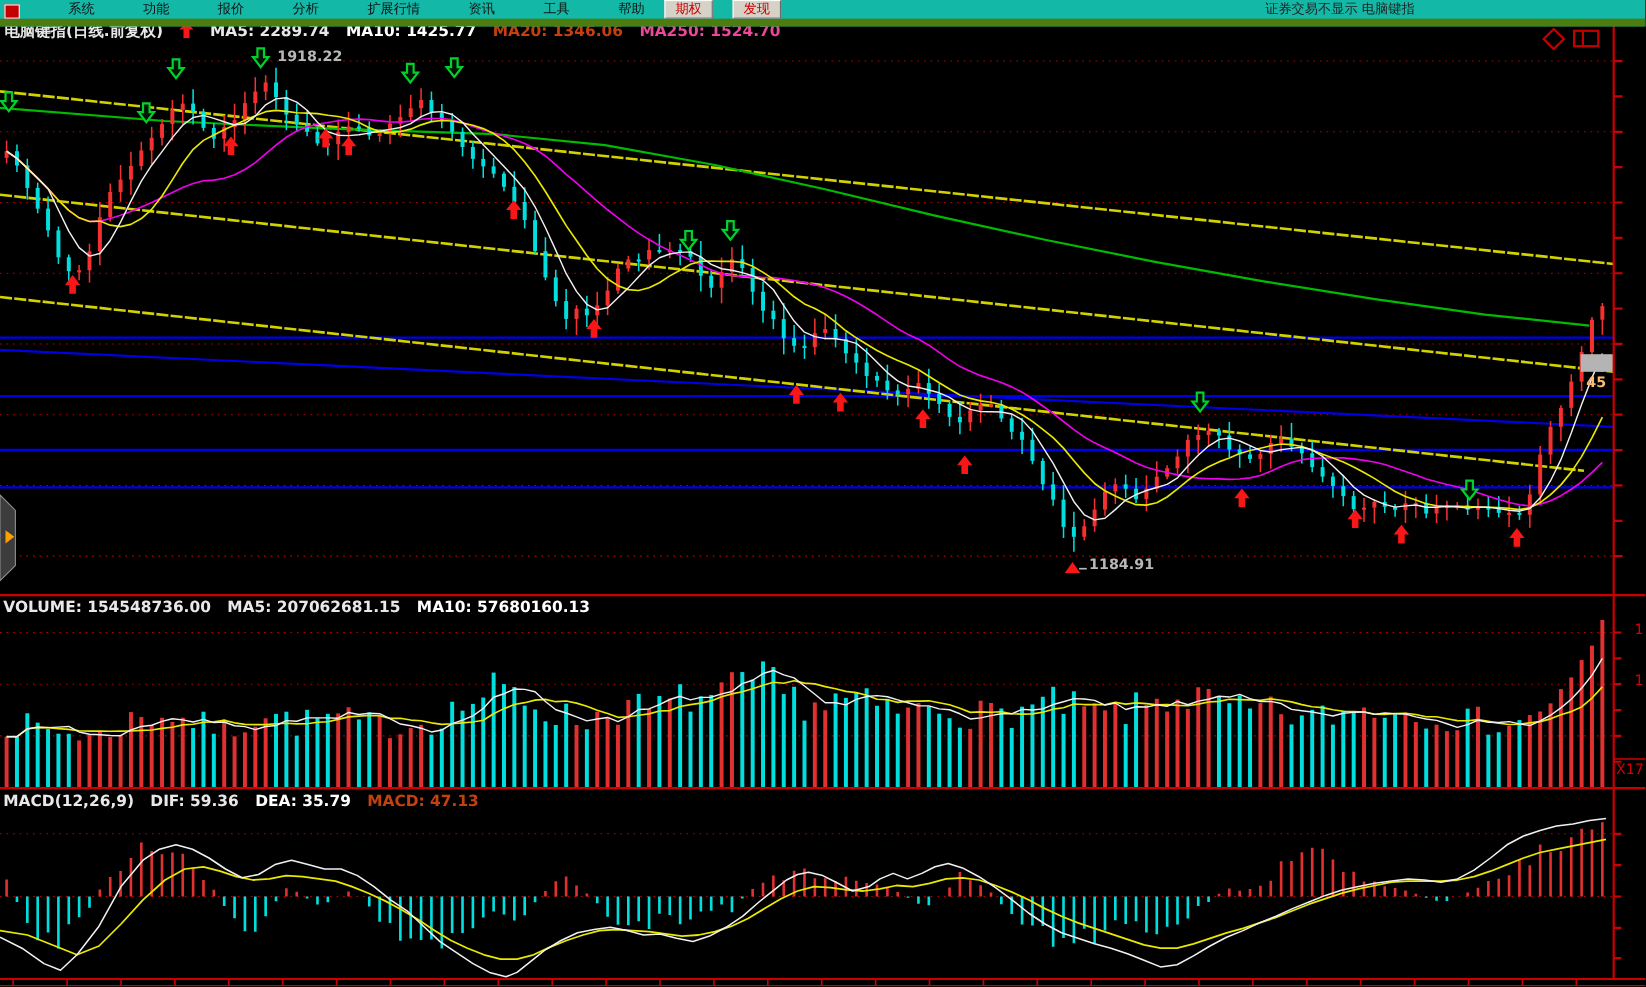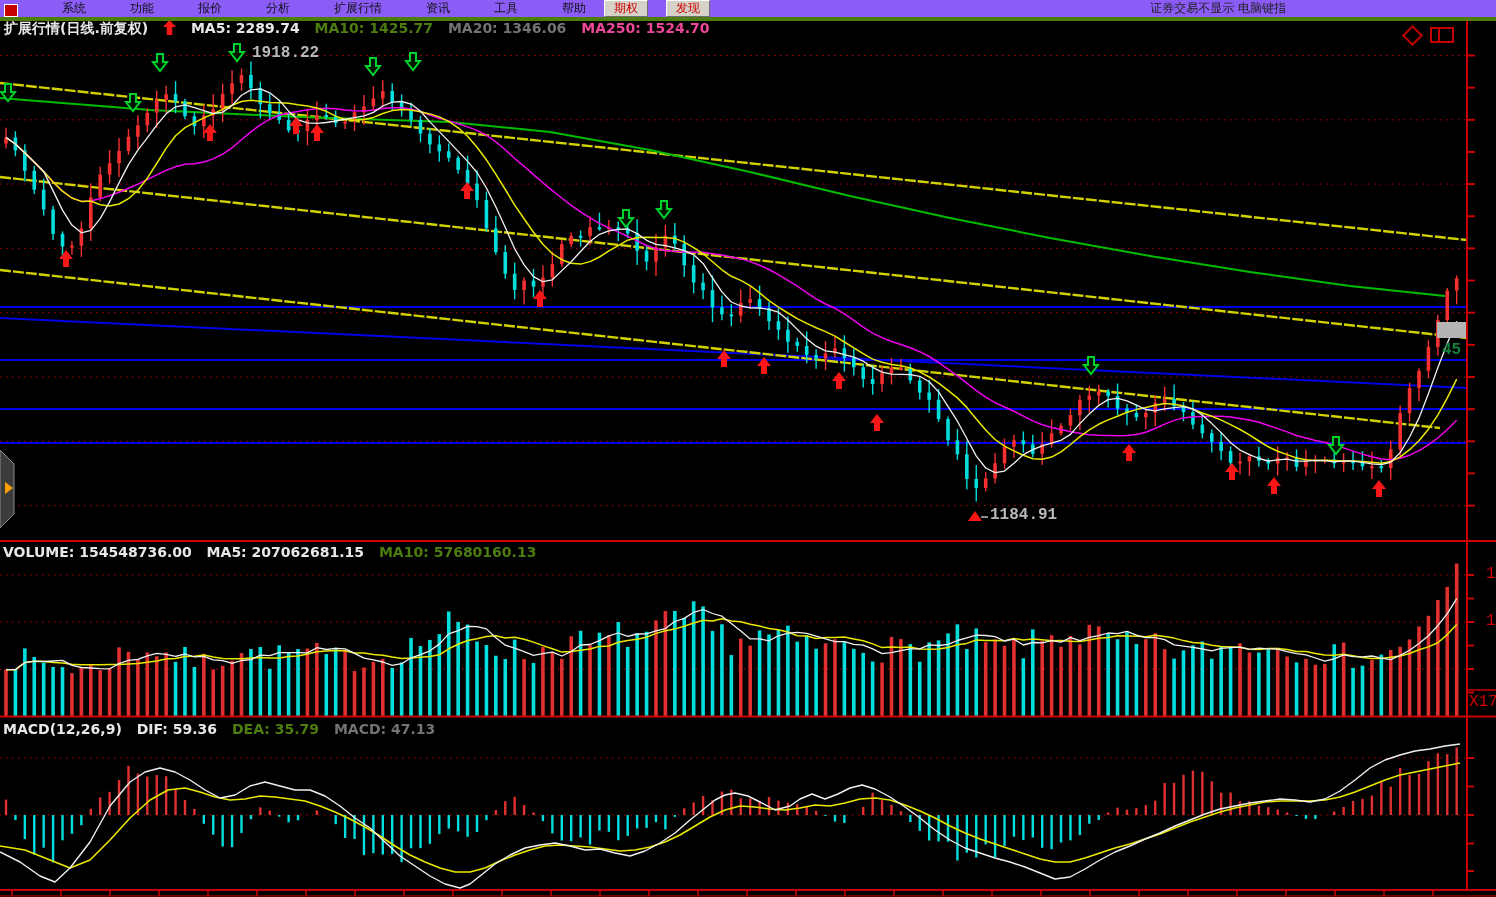--- a/index.html
+++ b/index.html
@@ -1,35 +1,35 @@
 <!DOCTYPE html>
 <html><head>
 <meta charset="utf-8">
 <style>
   html,body{margin:0;padding:0;background:#000;}
   body{position:relative;width:1496px;height:897px;overflow:hidden;
        font-family:"DejaVu Sans","Liberation Sans",sans-serif;}
   svg{position:absolute;left:0;top:0;}
   
-  .menubar{position:absolute;left:0;top:0;width:1496px;height:17px;background:#8b5cf6;
-           border-bottom:4px solid #4d7c0f;display:flex;align-items:flex-end;
+  .menubar{position:absolute;left:0;top:0;width:1496px;height:17px;background:#14b8a6;
+           border-bottom:7px solid #4d7c0f;display:flex;align-items:flex-end;
            font-size:12px;color:#111;z-index:6;overflow:hidden;white-space:nowrap;}
   .menubar .appicon{display:inline-block;width:12px;height:11px;margin:3px 0 0 4px;
            background:#c40000;border:1px solid #fff;flex:0 0 auto;}
   .menubar .mi{margin-left:44px;margin-top:-2px;line-height:18px;cursor:default;}
   .menubar .mbox{margin-left:18px;margin-top:0;line-height:15px;height:15px;padding:0 9px;
            color:#cc0000;background:#d6d2c8;border:1px solid;border-color:#fbfbf8 #6d6d6d #6d6d6d #fbfbf8;}
   .menubar .mright{margin-left:auto;margin-right:210px;margin-top:-2px;line-height:18px;color:#222;}
   
   .hdr{position:absolute;z-index:4;font-size:14px;font-weight:bold;white-space:nowrap;}
   .hdr span{margin-right:10px;}
-  .c-white{color:#e8e8e8}.c-yellow{color:#4d7c0f}.c-magenta{color:#737373}.c-green{color:#ec4899}
-  .lbl{position:absolute;z-index:4;font-size:16px;font-weight:bold;color:#b8b8b8;white-space:nowrap;font-family:Liberation Mono, monospace;}
+  .c-white{color:#e8e8e8}.c-yellow{color:#ffffff}.c-magenta{color:#c2410c}.c-green{color:#ec4899}
+  .lbl{position:absolute;z-index:4;font-size:13px;font-weight:bold;color:#b8b8b8;white-space:nowrap;}
   .lbl-red{color:#d40000;font-weight:normal;}
-  .lbl-white{color:#15803d;text-align:center;}
+  .lbl-white{color:#fdba74;text-align:center;}
   .blockarrow-up{display:inline-block;width:13px;height:15px;background:#f81616;vertical-align:-2px;
       clip-path:polygon(50% 0,100% 46%,71% 46%,71% 100%,29% 100%,29% 46%,0 46%);}
   
   .icon-diamond{position:absolute;z-index:5;width:11px;height:11px;border:2px solid #c40000;
       transform:rotate(45deg);}
   .icon-split{position:absolute;z-index:5;width:20px;height:12px;border:2px solid #c40000;}
   .icon-split i{position:absolute;left:6px;top:0;width:2px;height:12px;background:#c40000;}
 </style>
 </head>
 <body>
@@ -823,21 +823,21 @@
   <span class="mi">扩展行情</span>
   <span class="mi">资讯</span>
   <span class="mi">工具</span>
   <span class="mi">帮助</span>
   <span class="mbox">期权</span>
   <span class="mbox">发现</span>
   <span class="mright">证券交易不显示  电脑键指</span>
 </div>
 
 <div class="hdr" style="left:4px;top:20px">
-  <span class="c-white">扩展行情(日线.前复权)</span>
+  <span class="c-white">电脑键指(日线.前复权)</span>
   <span class="blockarrow-up"></span>
   <span class="c-white">MA5: 2289.74</span>
   <span class="c-yellow">MA10: 1425.77</span>
   <span class="c-magenta">MA20: 1346.06</span>
   <span class="c-green">MA250: 1524.70</span>
 </div>
 
 <div class="icon-diamond" style="left:1405px;top:28px"></div>
 <div class="icon-split" style="left:1430px;top:27px">
     <i></i>

